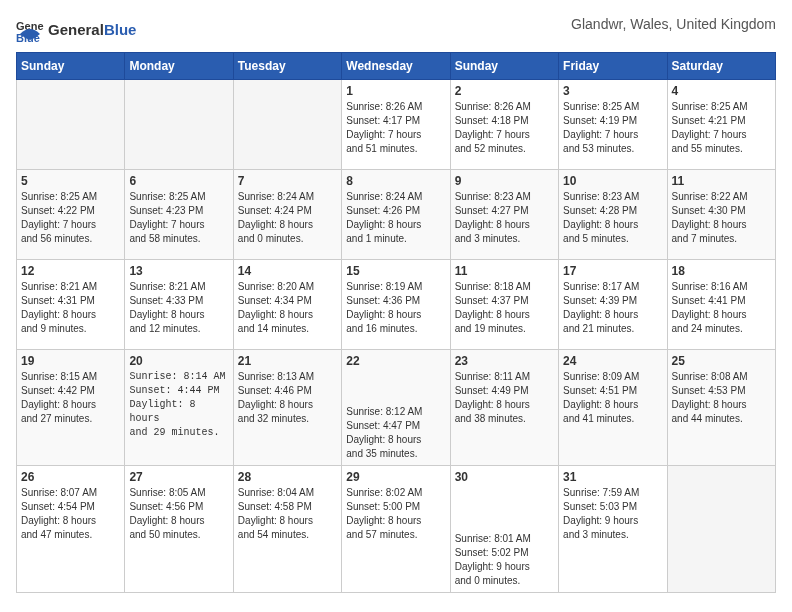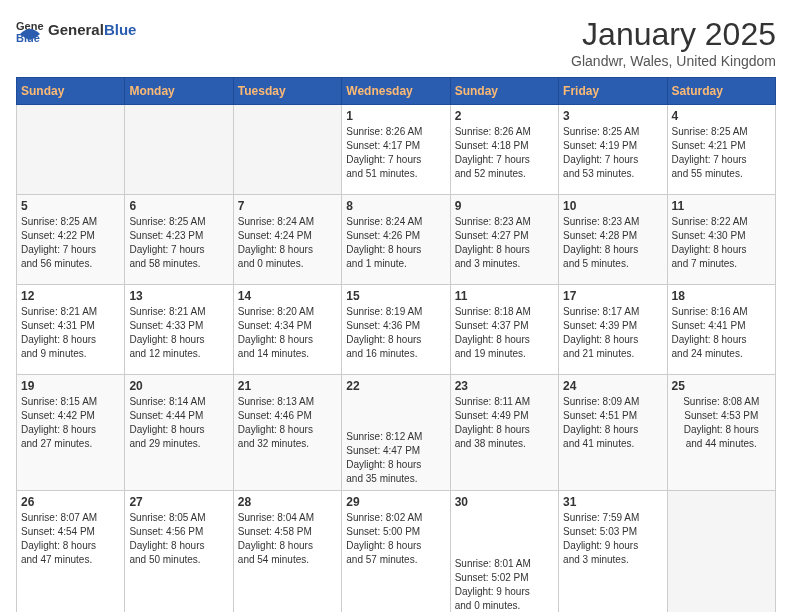--- a/index.html
+++ b/index.html
@@ -37,21 +37,21 @@
       font-size: 14px;
       color: #555;
     }
     table {
       width: 100%;
       border-collapse: collapse;
       table-layout: fixed;
     }
     thead tr th {
       background-color: #2a5db0;
-      color: #fdba74;
+      color: #ffffff;
       font-size: 12px;
       font-weight: bold;
       padding: 6px 4px;
       text-align: left;
       border: 1px solid #1e4a9a;
       margin-top: 24px;
     }
     tbody tr td {
       border: 1px solid #ccc;
       vertical-align: top;
@@ -88,21 +88,20 @@
       <path d="M4 18 Q14 8 24 18 Q20 22 14 24 Q8 22 4 18Z" fill="#2a5db0"></path>
       <text x="0" y="26" font-size="11" font-weight="bold" fill="#2a5db0">Blue</text>
     </svg>
     <div>
       <div style="font-size:15px;font-weight:bold;line-height:1.1;">
         <span style="color:#333;">General</span><span style="color:#2a5db0;">Blue</span>
       </div>
     </div>
   </div>
   <div class="title-area">
-    <div class="calendar-title">January 2025</div>
     <div class="calendar-subtitle">Glandwr, Wales, United Kingdom</div>
   </div>
 </div>
 
 <table>
   <thead>
     <tr>
     <th>Sunday</th>
         <th>Monday</th>
         <th>Tuesday</th>
@@ -251,21 +250,21 @@
       <tr>
         <td>
           <div class="day-number">19</div>
           <div class="day-info" style="white-space: pre-line;">Sunrise: 8:15 AM
 Sunset: 4:42 PM
 Daylight: 8 hours
 and 27 minutes.</div>
         </td>
         <td>
           <div class="day-number">20</div>
-          <div class="day-info" style="white-space: pre-line;">Sunrise: 8:14 AM
+          <div class="day-info" style="white-space: pre-line; font-family: Liberation Mono, monospace;">Sunrise: 8:14 AM
 Sunset: 4:44 PM
 Daylight: 8 hours
 and 29 minutes.</div>
         </td>
         <td>
           <div class="day-number">21</div>
           <div class="day-info" style="white-space: pre-line;">Sunrise: 8:13 AM
 Sunset: 4:46 PM
 Daylight: 8 hours
 and 32 minutes.</div>
@@ -286,21 +285,21 @@
         </td>
         <td>
           <div class="day-number">24</div>
           <div class="day-info" style="white-space: pre-line;">Sunrise: 8:09 AM
 Sunset: 4:51 PM
 Daylight: 8 hours
 and 41 minutes.</div>
         </td>
         <td>
           <div class="day-number">25</div>
-          <div class="day-info" style="white-space: pre-line; text-align: center;">Sunrise: 8:08 AM
+          <div class="day-info" style="white-space: pre-line;">Sunrise: 8:08 AM
 Sunset: 4:53 PM
 Daylight: 8 hours
 and 44 minutes.</div>
         </td>
       </tr>
       <tr>
         <td>
           <div class="day-number">26</div>
           <div class="day-info" style="white-space: pre-line;">Sunrise: 8:07 AM
 Sunset: 4:54 PM

